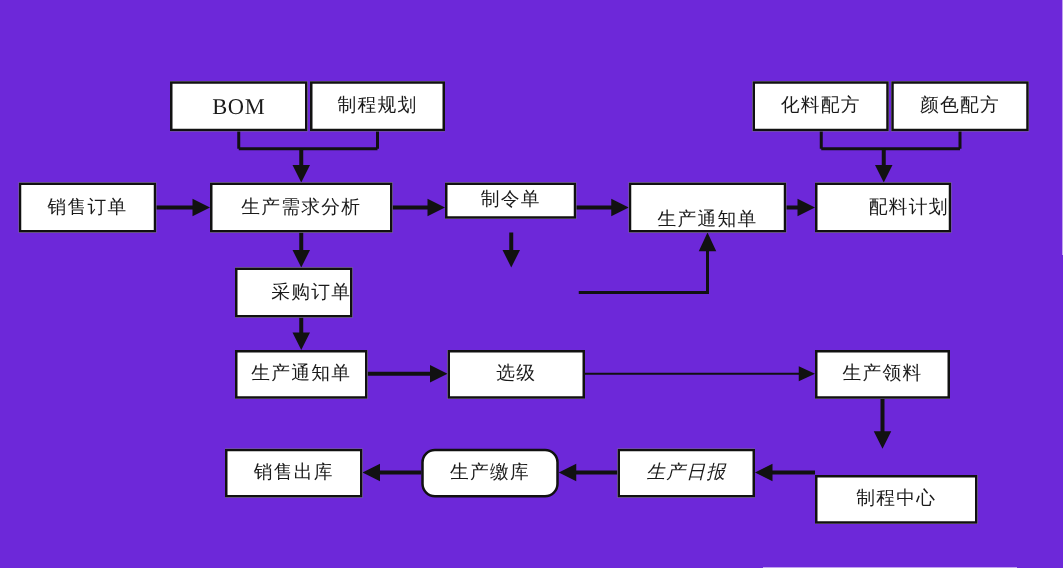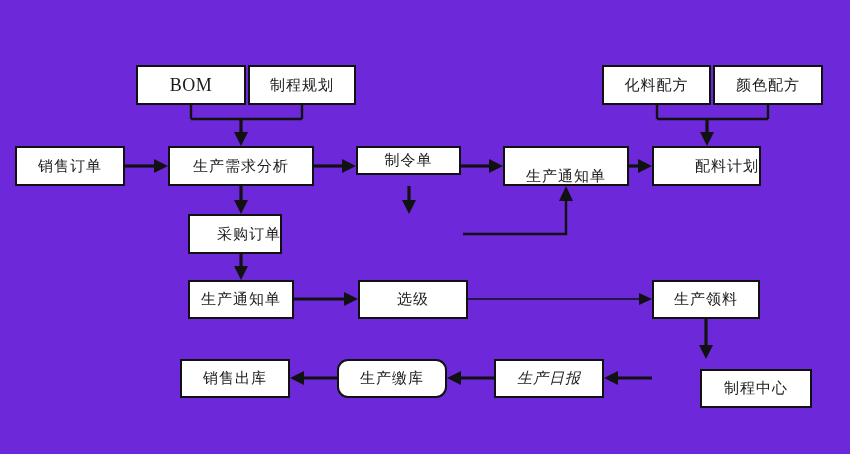--- a/index.html
+++ b/index.html
@@ -199,17 +199,17 @@
   </div>
 
   <div class="node" style="left:337px; top:359px; width:110px; height:39px;border-radius:11px;">
     <span class="node-label">生产缴库</span>
   </div>
 
   <div class="node" style="left:494px; top:359px; width:110px; height:39px;font-style:italic;">
     <span class="node-label">生产日报</span>
   </div>
 
-  <div class="node" style="left:652px; top:369px; width:112px; height:39px;margin-left:48px;">
+  <div class="node" style="left:652px; top:380px; width:130px; height:39px;">
     <span class="node-label">制程中心</span>
   </div>
 
 </div>
 
 </body></html>

